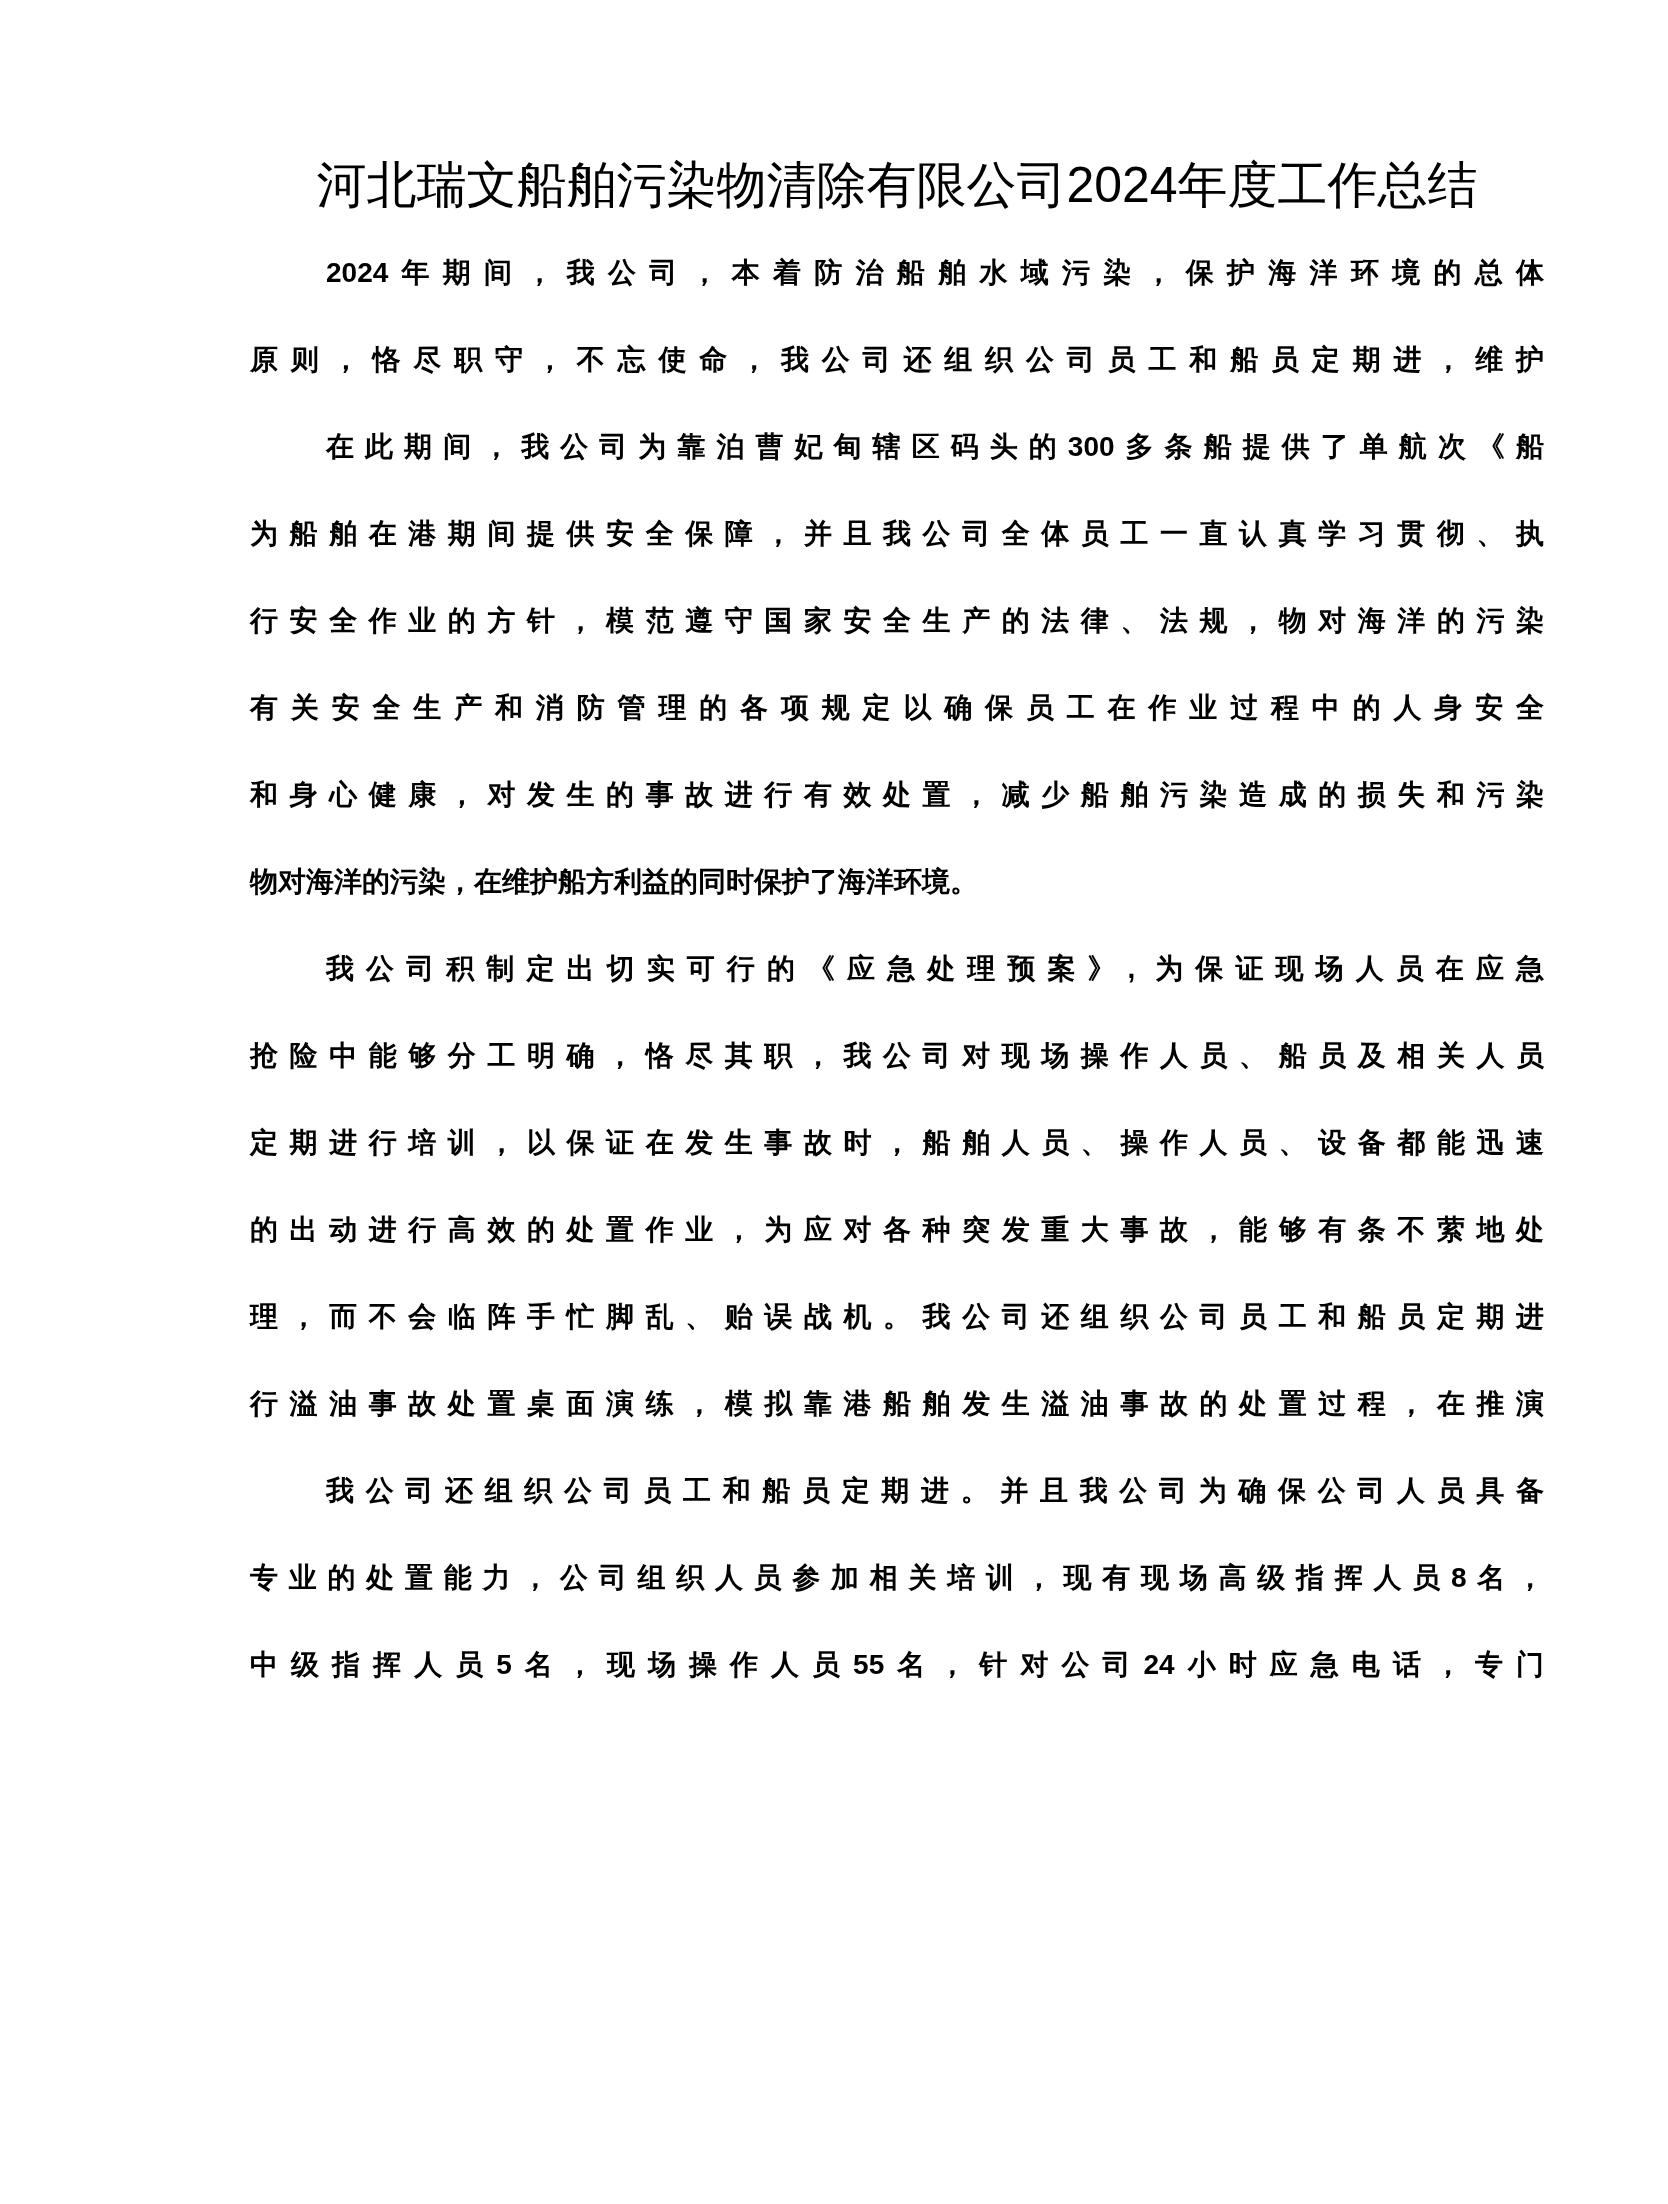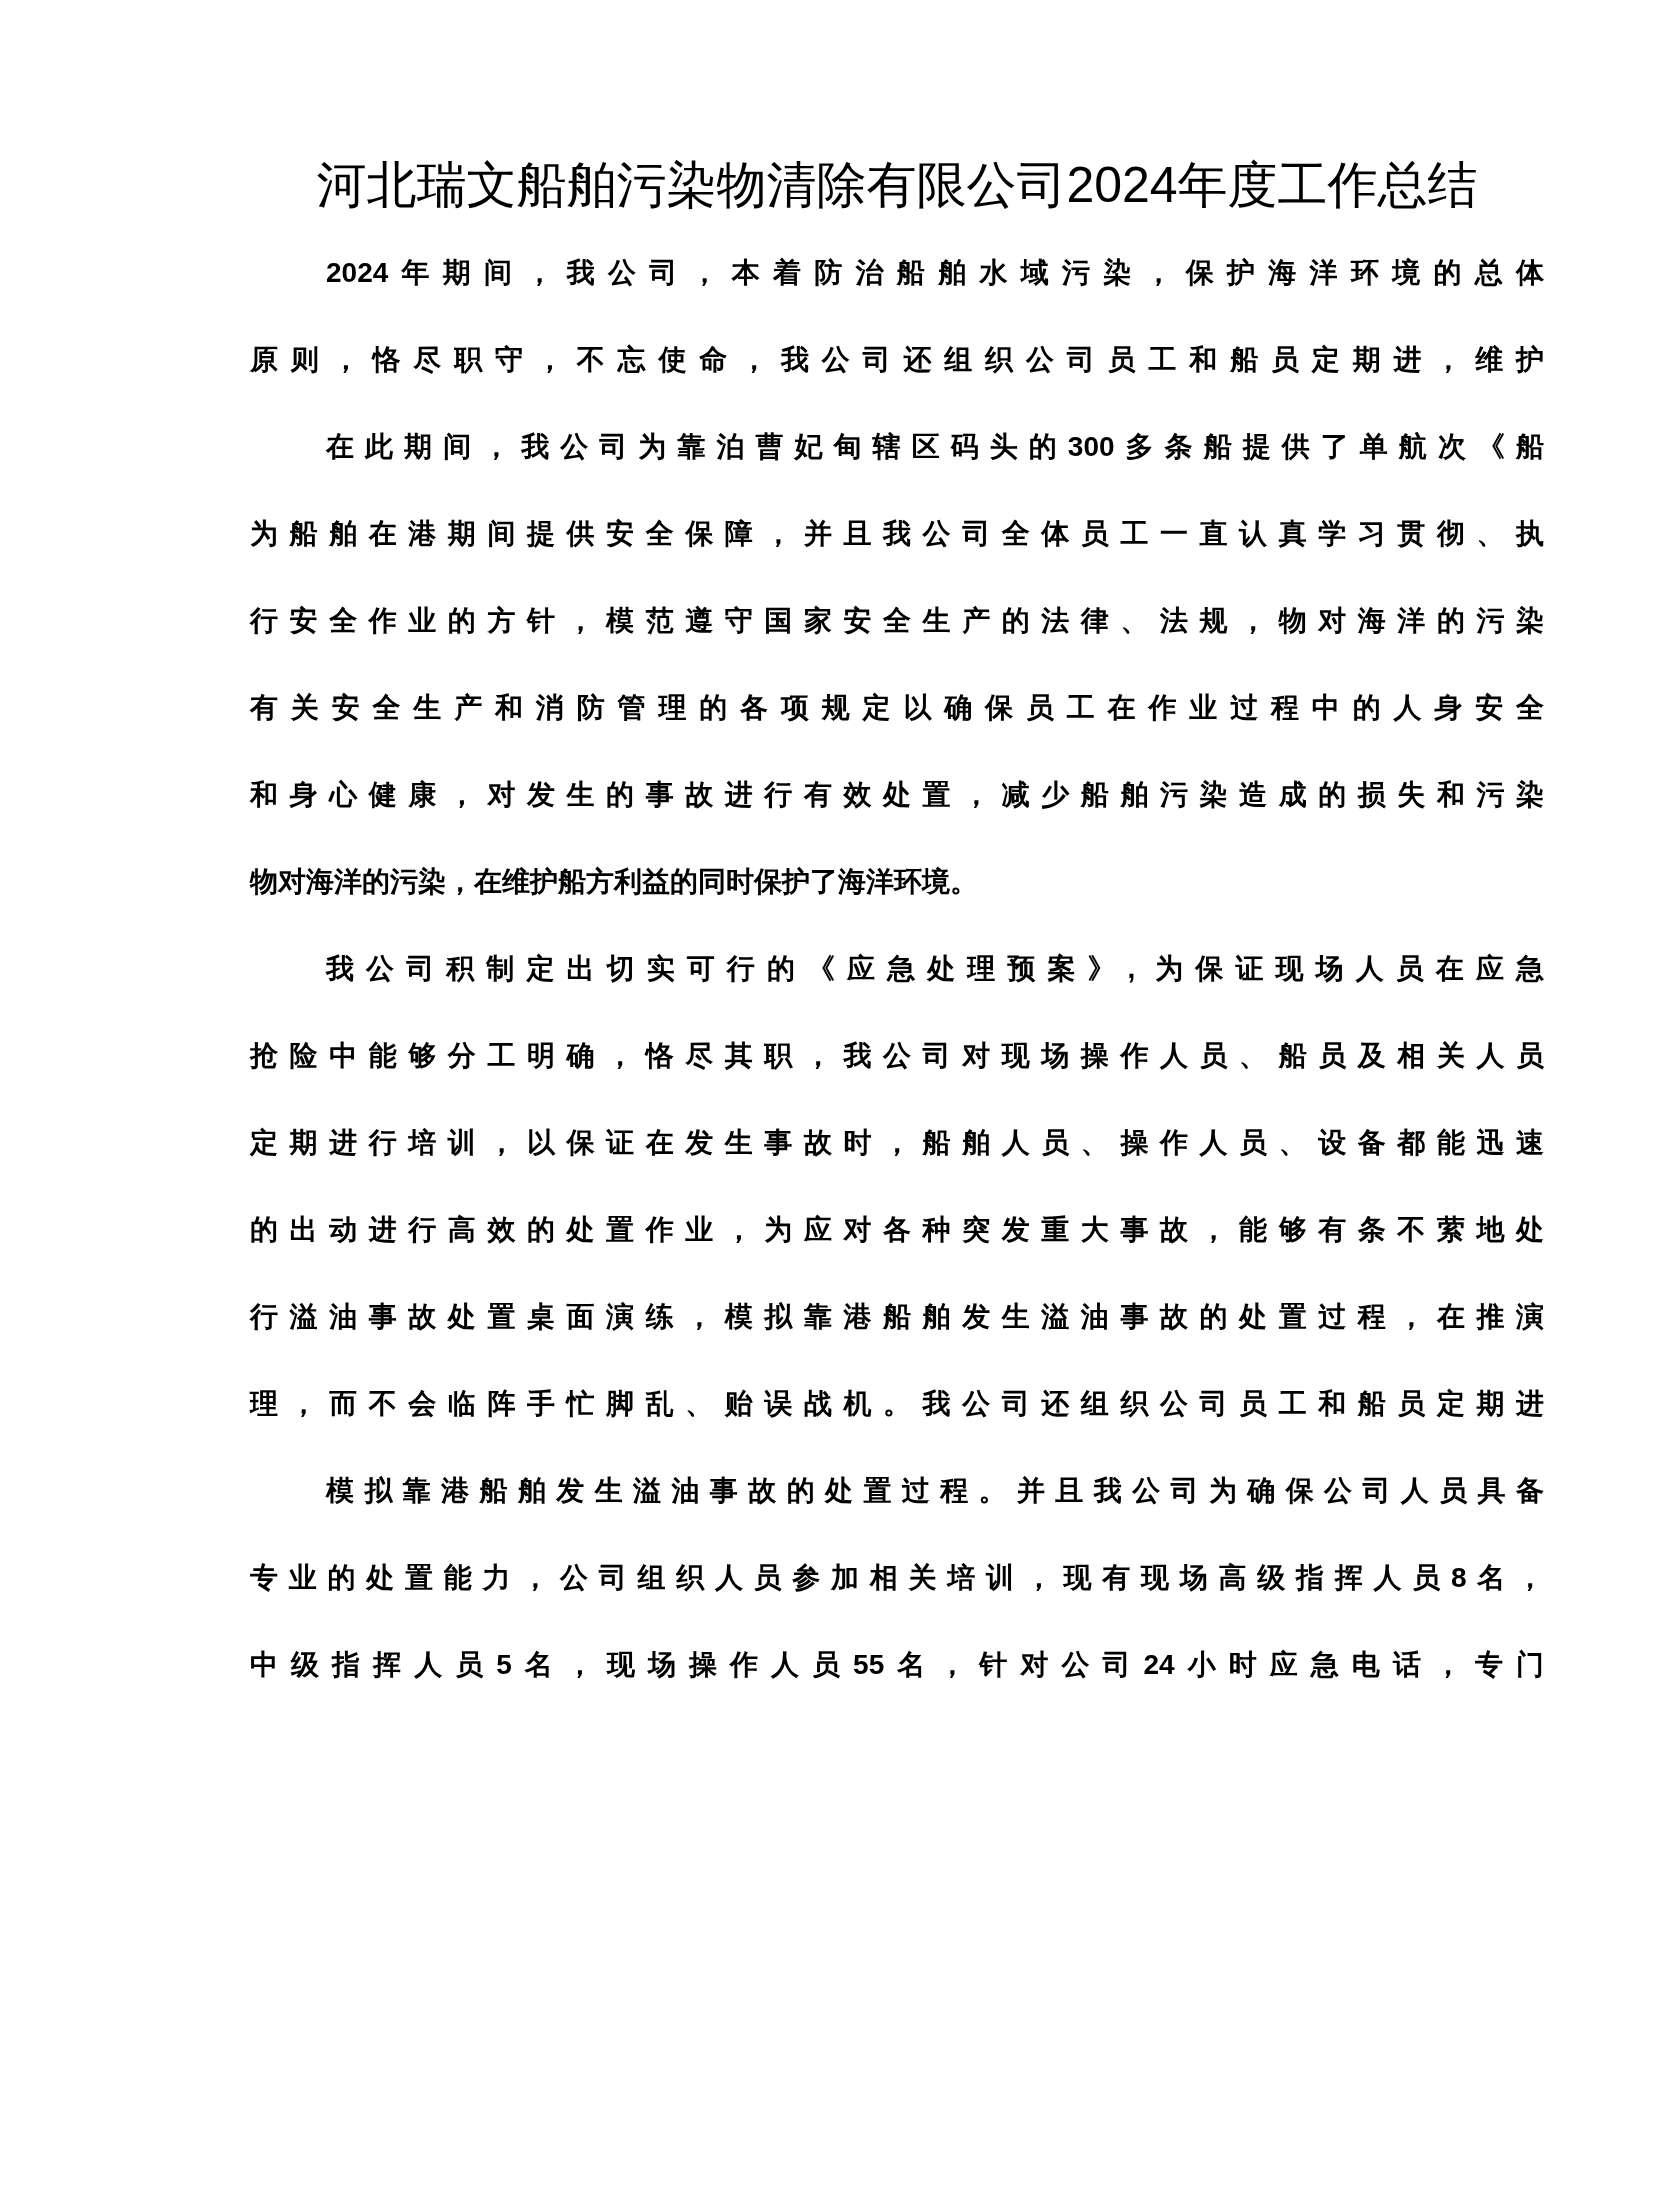--- a/index.html
+++ b/index.html
@@ -51,20 +51,20 @@
       <div class="line first">在此期间，我公司为靠泊曹妃甸辖区码头的300多条船提供了单航次《船</div>
       <div class="line">为船舶在港期间提供安全保障，并且我公司全体员工一直认真学习贯彻、执</div>
       <div class="line">行安全作业的方针，模范遵守国家安全生产的法律、法规，物对海洋的污染</div>
       <div class="line">有关安全生产和消防管理的各项规定以确保员工在作业过程中的人身安全</div>
       <div class="line">和身心健康，对发生的事故进行有效处置，减少船舶污染造成的损失和污染</div>
       <div class="line last">物对海洋的污染，在维护船方利益的同时保护了海洋环境。</div>
       <div class="line first">我公司积制定出切实可行的《应急处理预案》, 为保证现场人员在应急</div>
       <div class="line">抢险中能够分工明确，恪尽其职，我公司对现场操作人员、船员及相关人员</div>
       <div class="line">定期进行培训，以保证在发生事故时，船舶人员、操作人员、设备都能迅速</div>
       <div class="line">的出动进行高效的处置作业，为应对各种突发重大事故，能够有条不萦地处</div>
+      <div class="line">理，而不会临阵手忙脚乱、贻误战机。我公司还组织公司员工和船员定期进</div>
       <div class="line">行溢油事故处置桌面演练，模拟靠港船舶发生溢油事故的处置过程，在推演</div>
-      <div class="line">理，而不会临阵手忙脚乱、贻误战机。我公司还组织公司员工和船员定期进</div>
-      <div class="line first">模拟靠港船舶发生溢油事故的处置过程。并且我公司为确保公司人员具备</div>
+      <div class="line first">我公司还组织公司员工和船员定期进。并且我公司为确保公司人员具备</div>
       <div class="line">专业的处置能力，公司组织人员参加相关培训，现有现场高级指挥人员8名，</div>
       <div class="line">中级指挥人员5名，现场操作人员55名，针对公司24小时应急电话，专门</div>
     </div>
 </div>
 
 
 </body></html>

